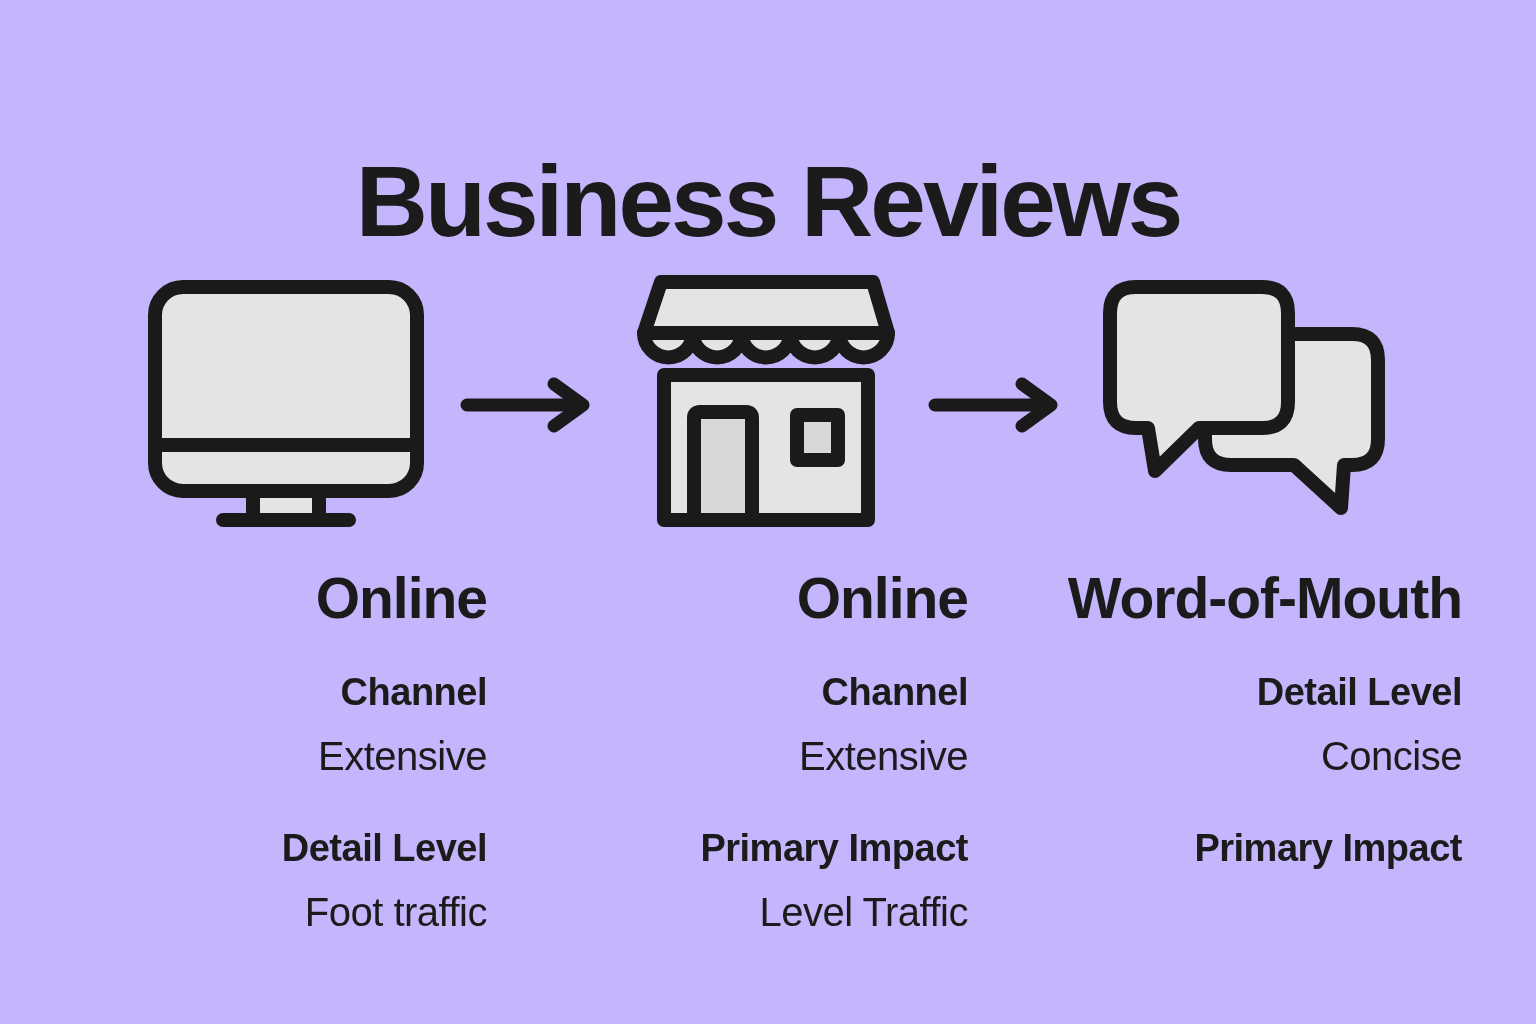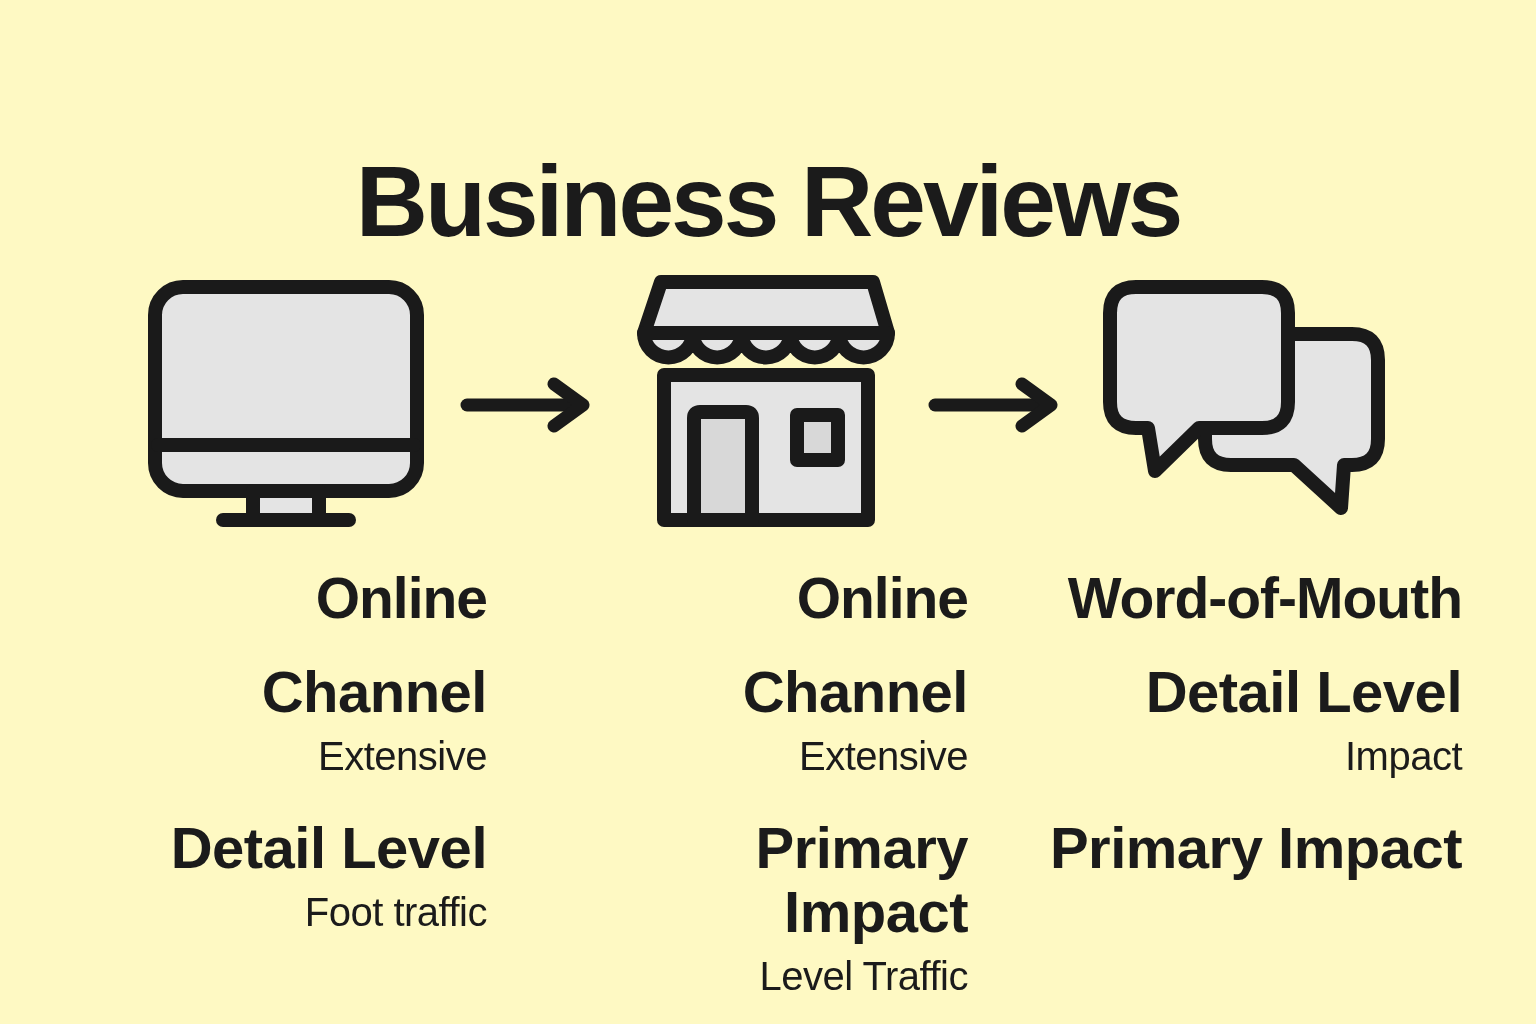--- a/index.html
+++ b/index.html
@@ -1,19 +1,19 @@
 <!DOCTYPE html>
 <html><head>
 <meta charset="utf-8">
 <style>
   html,body{margin:0;padding:0;}
   .canvas{
     position:relative;
     width:1536px;height:1024px;
-    background:#fef9c3;
+    background:#c4b5fd;
     font-family:"Liberation Sans", sans-serif;
     color:#1b1b1b;
     overflow:hidden;
   }
   .title{
     position:absolute;
     top:72px;left:0;width:1536px;
     text-align:center;
     font-size:100px;
     font-weight:700;
@@ -46,21 +46,21 @@
   .col-3{left:1012px;width:450px;}
   .col-heading{
     font-size:57px;
     font-weight:700;
     line-height:72px;
     letter-spacing:-1px;
     margin:0 0 26px 0;
   }
   .attr-group{margin-bottom:28px;}
   .attr-label{
-    font-size:58px;
+    font-size:38px;
     font-weight:600;
     line-height:64px;
     letter-spacing:-0.5px;
   }
   .attr-value{
     font-size:40px;
     font-weight:400;
     line-height:64px;
     letter-spacing:-0.5px;
   }
@@ -123,20 +123,20 @@
     <div class="attr-group">
       <div class="attr-label">Primary Impact</div>
       <div class="attr-value">Level Traffic</div>
     </div>
   </div>
 
   <div class="col col-3">
     <h2 class="col-heading">Word-of-Mouth</h2>
     <div class="attr-group">
       <div class="attr-label">Detail Level</div>
-      <div class="attr-value">Impact</div>
+      <div class="attr-value">Concise</div>
     </div>
     <div class="attr-group">
       <div class="attr-label">Primary Impact</div>
     </div>
   </div>
 
 </div>
 
 </body></html>

